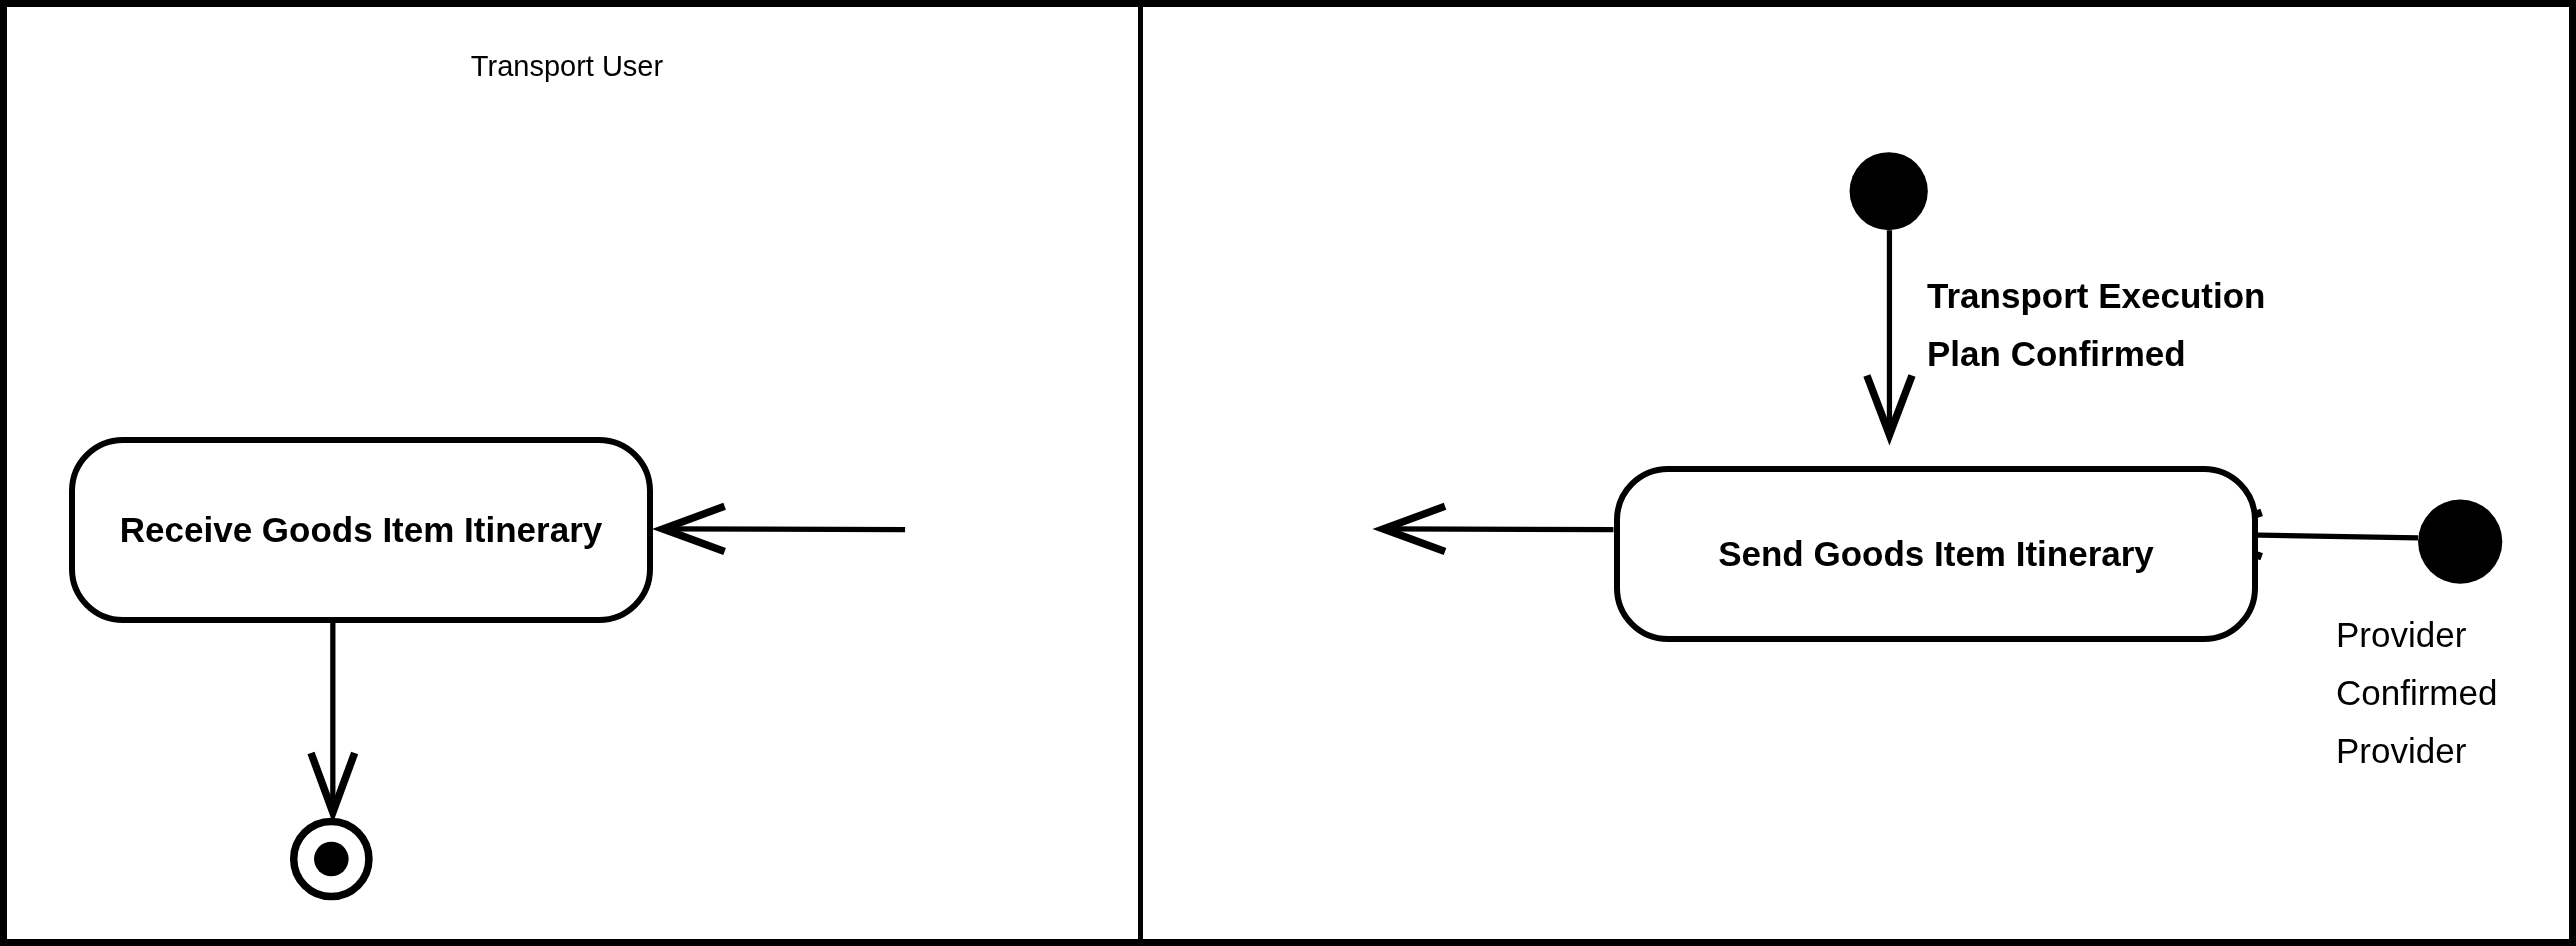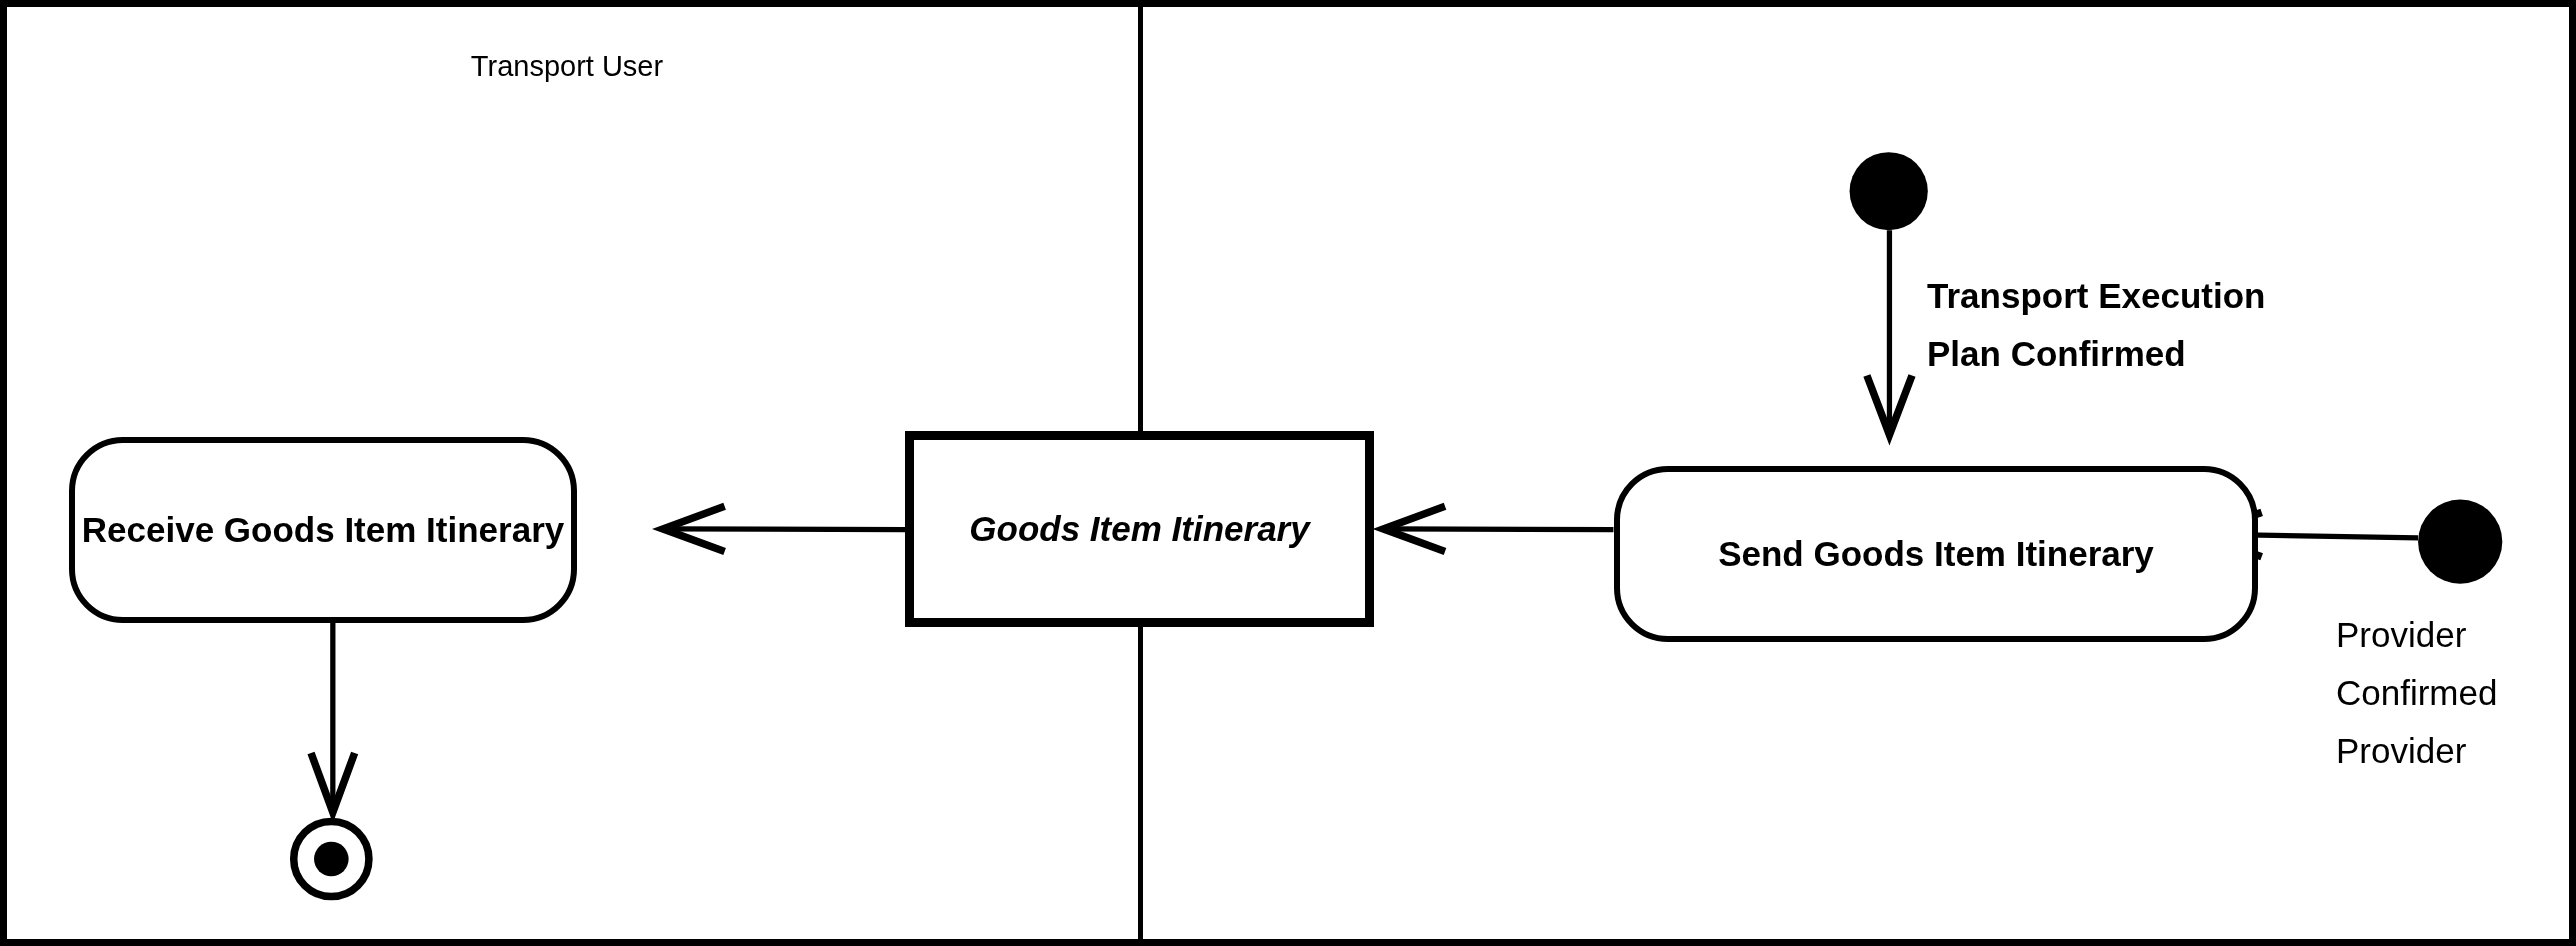--- a/index.html
+++ b/index.html
@@ -56,21 +56,21 @@
     font-size: 35px;
     font-weight: bold;
     line-height: 56px;
   }
   .node.activity { border-radius: 54px; }
   .node.object   {
     border-width: 9.8px;
     border-radius: 0;
     font-style: italic;
   }
-  .node.activity.receive { left: 62px;   top: 430px; width: 508px; height: 186px; }
+  .node.activity.receive { left: 62px;   top: 430px; width: 584px; height: 186px; }
   .node.activity.send    { left: 1607px; top: 431px; width: 644px; height: 176px; margin-top: 28px; }
   .node.object.goods     { left: 898px; top: 424px; width: 469px; height: 196px; }
 
   .edge-label {
     position: absolute;
     font-size: 35px;
     line-height: 58px;
     white-space: nowrap;
   }
   .edge-label span { display: block; }
@@ -123,26 +123,20 @@
     </g>
   </svg>
 
   <div class="node activity receive">
     <div>
       <span>Receive Goods Item</span>
       <span>Itinerary</span>
     </div>
   </div>
 
-  <div class="node object goods">
-    <div>
-      <span>Goods Item</span>
-      <span>Itinerary</span>
-    </div>
-  </div>
 
   <div class="node activity send">
     <div>Send Goods Item Itinerary</div>
   </div>
 
   <div class="edge-label plan">
     <span>Transport Execution</span>
     <span>Plan Confirmed</span>
   </div>
 

